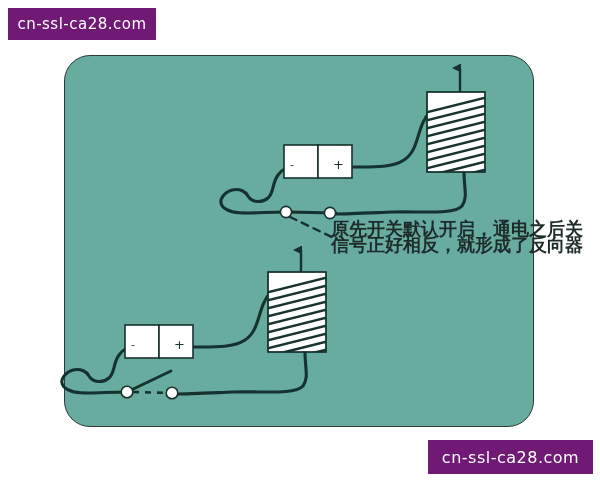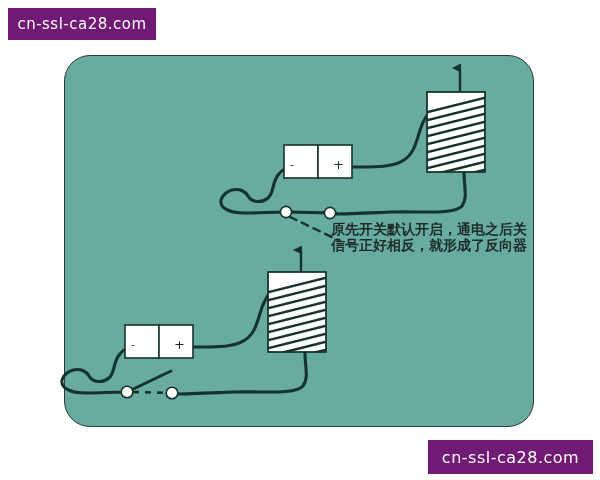--- a/index.html
+++ b/index.html
@@ -71,21 +71,21 @@
     pointer-events: none;
   }
 
   .annotation {
     position: absolute;
     left: 331px;
     top: 221px;
     width: 186px;
     color: #1d2b2a;
     font-family: "DejaVu Sans", "Liberation Sans", sans-serif;
-    font-size: 14px;
+    font-size: 18px;
     line-height: 16px;
     font-weight: 700;
     letter-spacing: 0px;
   }
   .annotation div { white-space: nowrap; }
 </style>
 </head>
 <body>
 
 <div id="stage">

